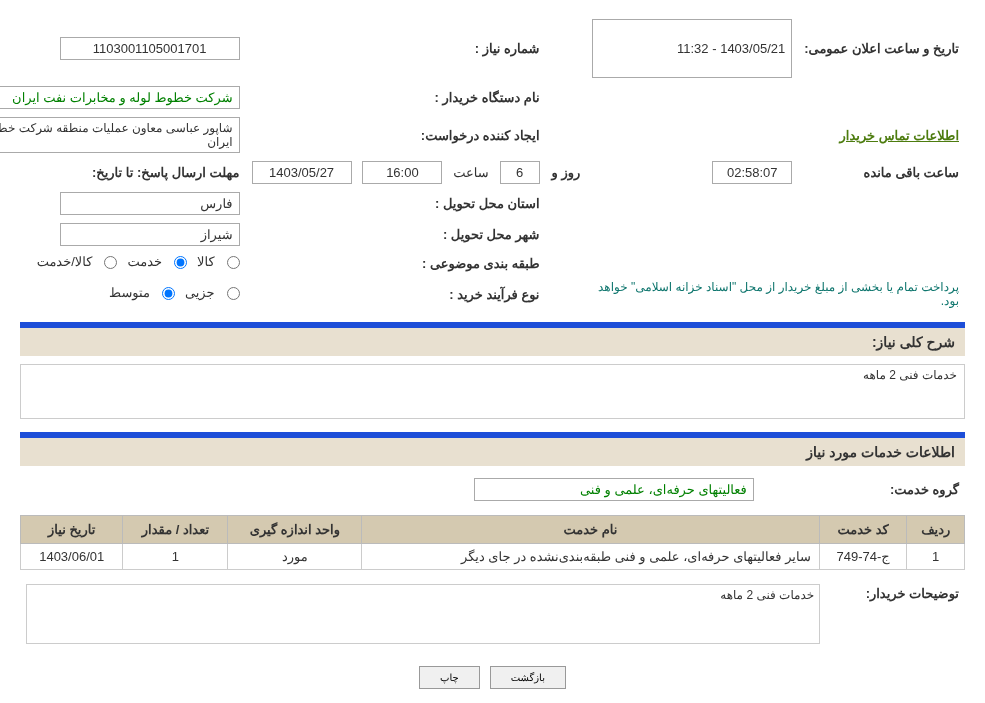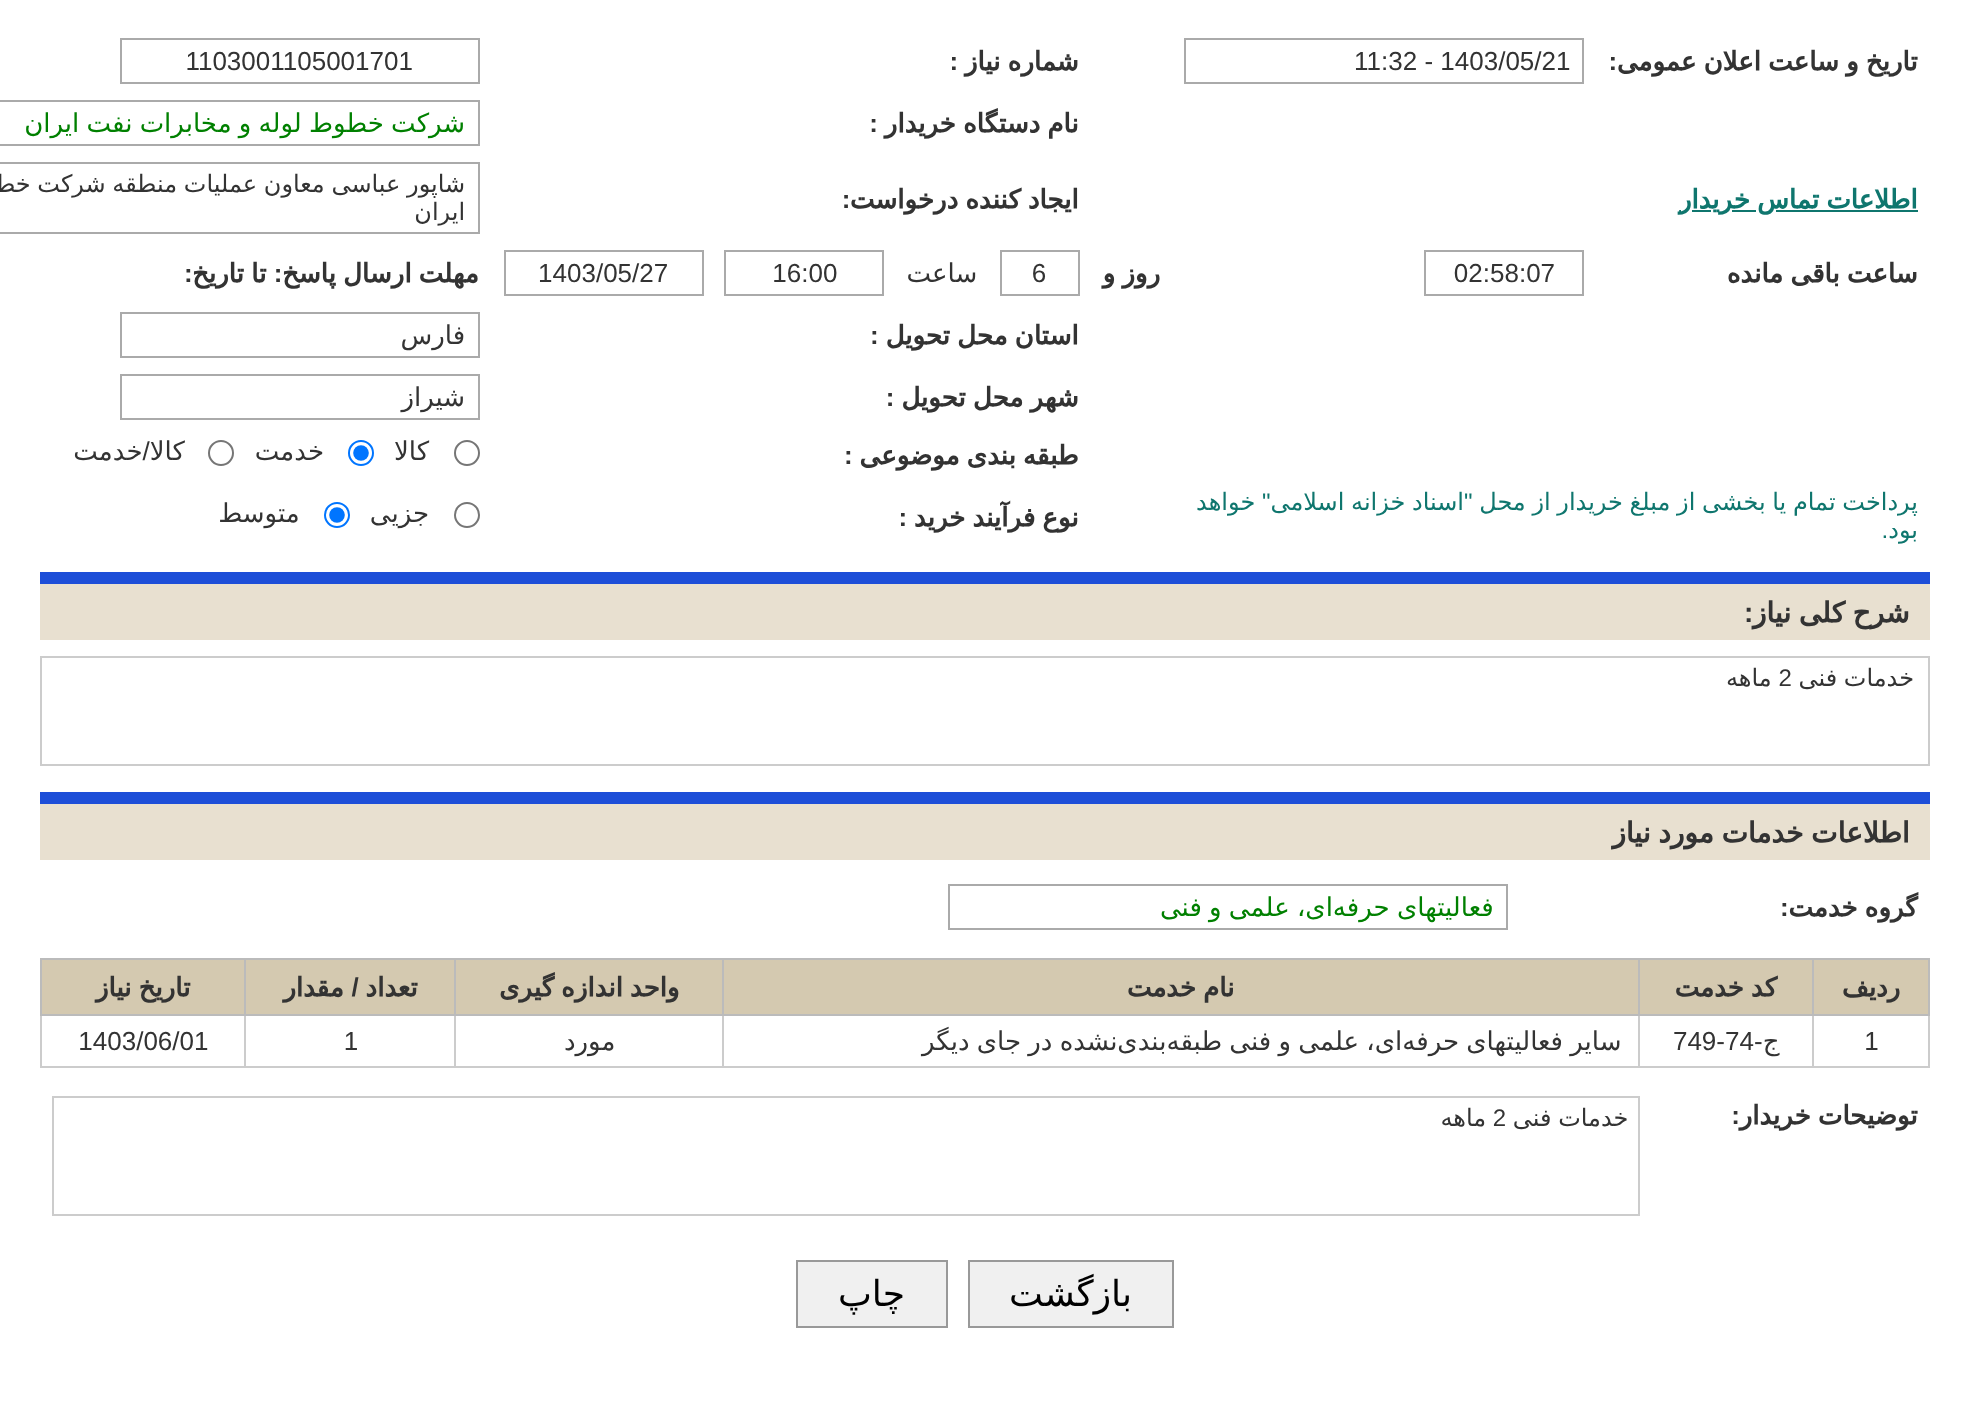--- a/index.html
+++ b/index.html
@@ -29,21 +29,21 @@
     }
     .label-cell {
       text-align: right;
       font-weight: bold;
       color: #333;
       white-space: nowrap;
       width: auto;
       padding-left: 15px;
     }
     .link-blue {
-      color: #0f766e;
+      color: #4d7c0f;
       text-decoration: underline;
       cursor: pointer;
     }
     .section-header {
       background: #e8e0d0;
       border-top: 6px solid #1d4ed8;
       font-weight: bold;
       padding: 6px 10px;
       margin: 10px 0 8px 0;
       text-align: right;
@@ -94,21 +94,21 @@
       gap: 10px;
       margin-top: 15px;
       padding-bottom: 15px;
     }
     .btn {
       padding: 5px 20px;
       border: 1px solid #999;
       background: #f0f0f0;
       cursor: pointer;
       font-family: Tahoma, Arial, sans-serif;
-      font-size: 18px;
+      font-size: 10px;
     }
     table.main-info {
       width: 100%;
       border-collapse: collapse;
     }
     table.main-info td {
       padding: 4px 6px;
       vertical-align: middle;
     }
     .bordered-input {
@@ -125,21 +125,21 @@
 
 <div class="page-wrapper">
 
   <div class="content">
     <table class="main-info">
 
       <tbody>
           <tr>
         <td class="label-cell">تاریخ و ساعت اعلان عمومی:</td>
         <td>
-          <span class="bordered-input" style="display:inline-block; min-width:200px; padding:3px 6px;">1403/05/21 - 11:32</span>
+          <span class="bordered-input" style="display:inline-block; min-width:200px; padding:21px 6px;">1403/05/21 - 11:32</span>
         </td>
         <td style="width:30px;"></td>
         <td class="label-cell">شماره نیاز :</td>
         <td>
           <span class="bordered-input" style="display:inline-block; min-width:180px; padding:3px 6px; direction:ltr; text-align:center;">1103001105001701</span>
         </td>
       </tr>
 
       <tr>
         <td></td>

